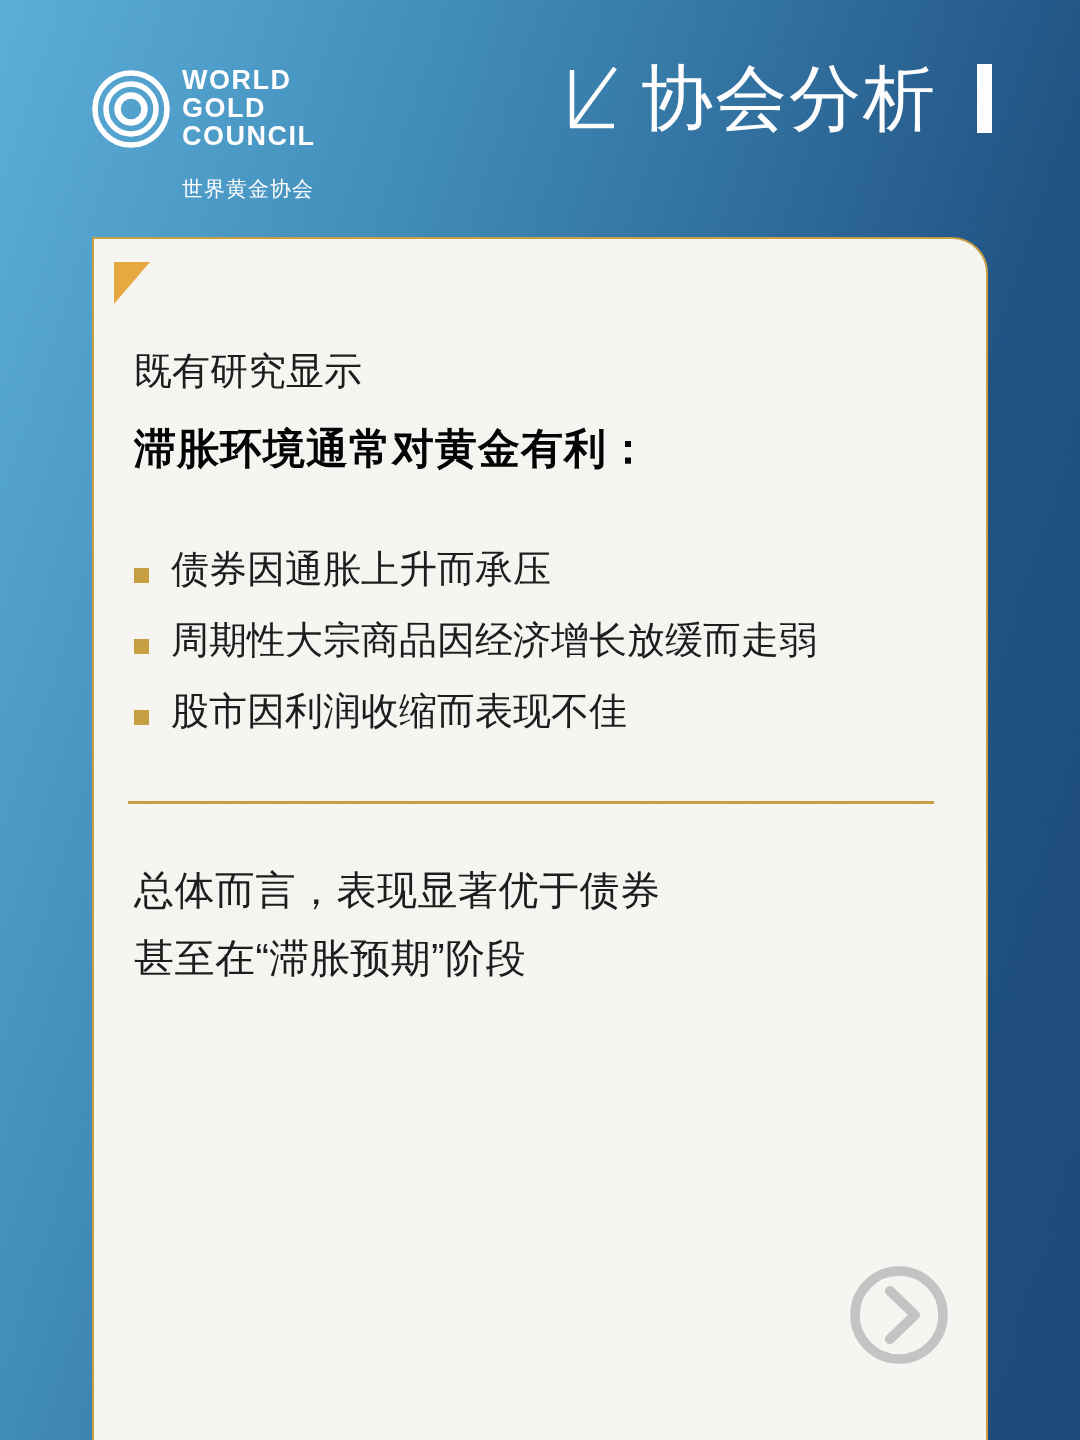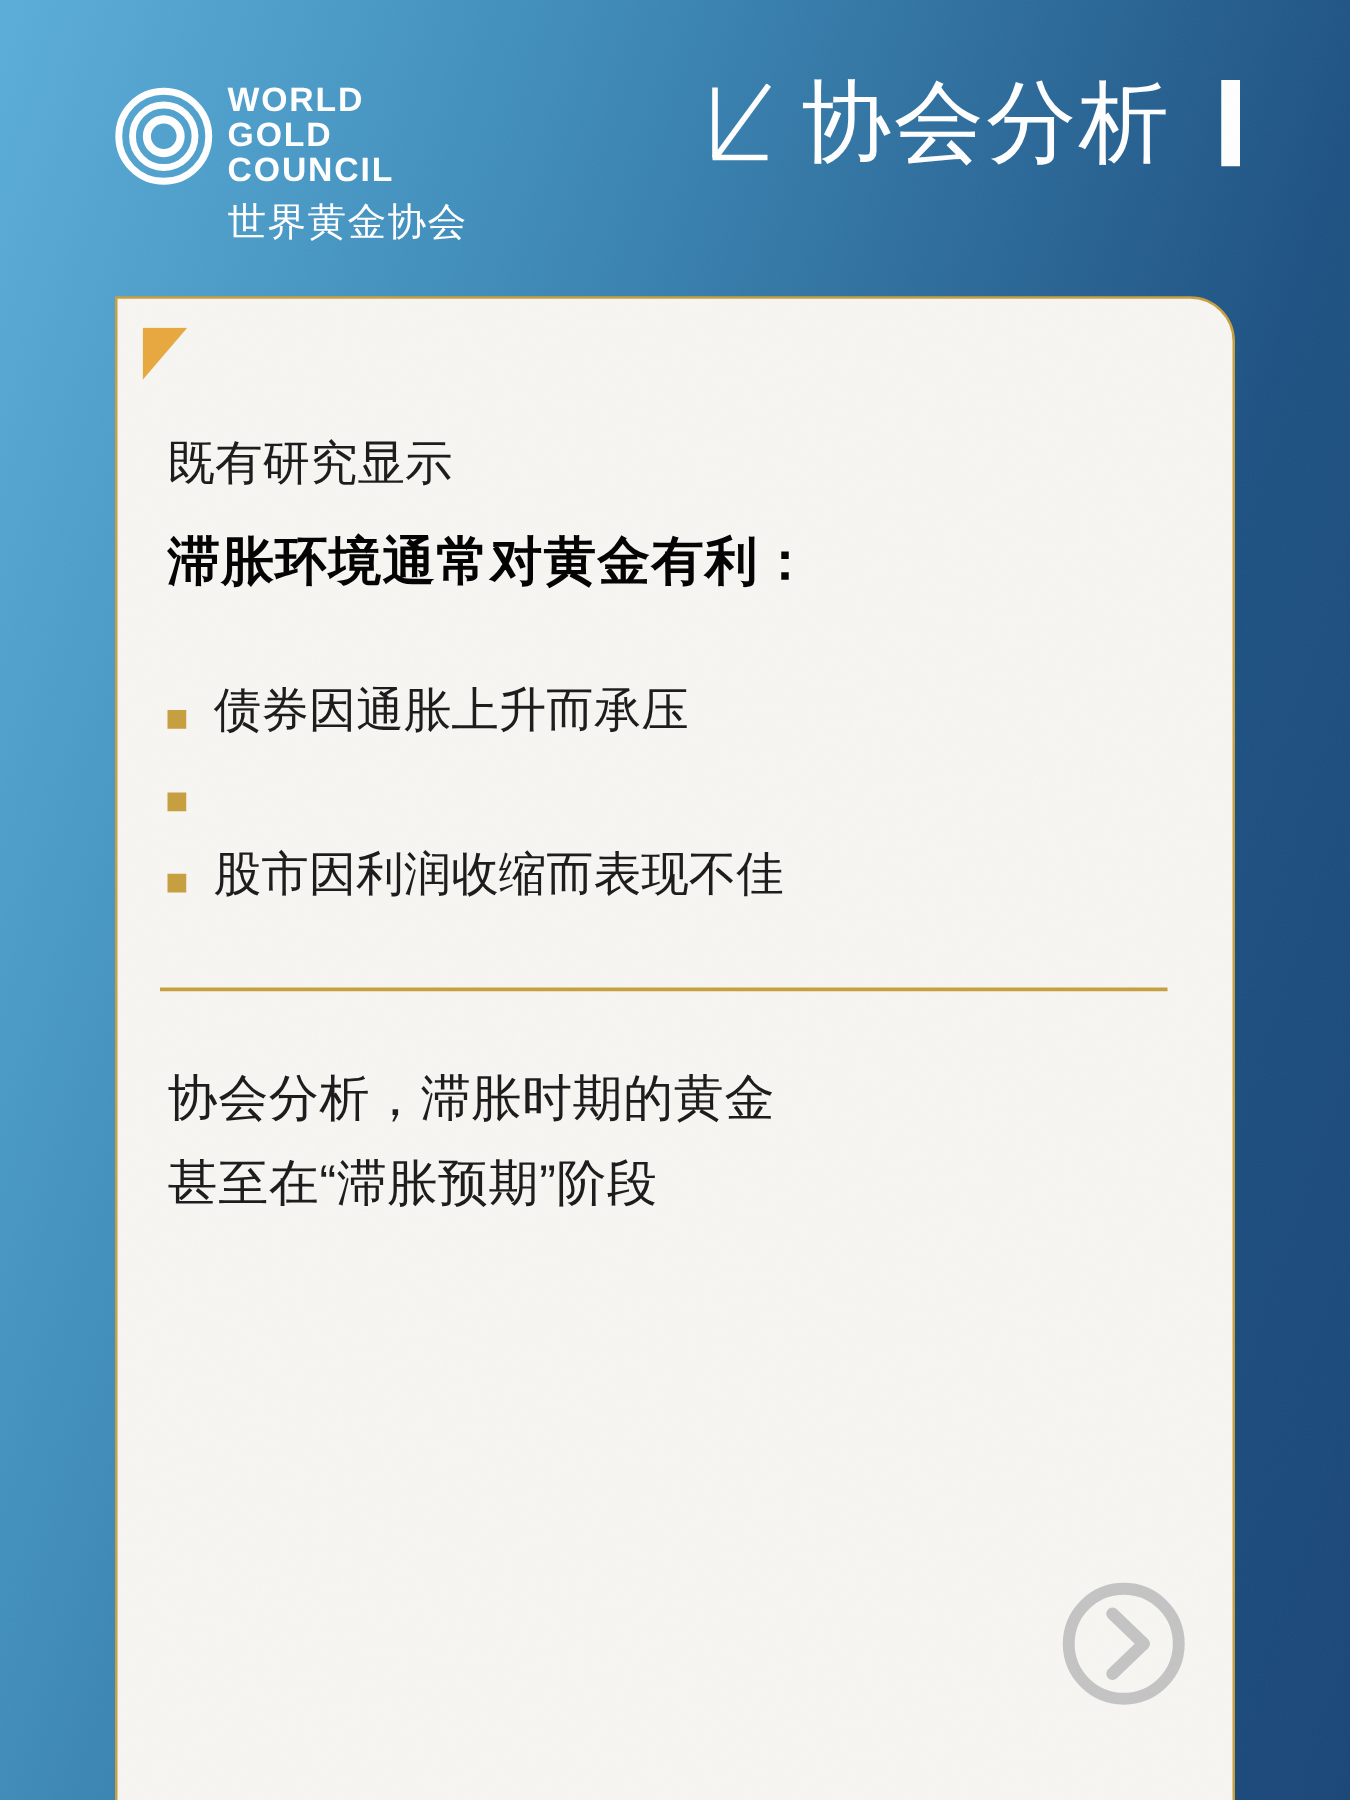--- a/index.html
+++ b/index.html
@@ -15,21 +15,21 @@
     background:linear-gradient(108deg,var(--blue_light) 0%,var(--blue_mid) 30%,var(--blue_dark) 72%,var(--blue_navy) 100%);
   }
   .noise{position:absolute; inset:0; z-index:40; pointer-events:none; opacity:.5;}
 
   
   .topbar{position:absolute; left:0; top:0; width:1080px; height:237px; z-index:2;}
   .brand{position:absolute; left:90px; top:66px; display:flex; align-items:flex-start;}
   .rings{width:82px; height:82px; margin-top:2px;}
   .brand-text{margin-left:10px;}
   .brand-en{color:var(--white); font-size:27px; font-weight:600; letter-spacing:1.5px; line-height:28px;}
-  .brand-cn{color:var(--white); font-size:31px; font-weight:400; letter-spacing:1px; margin-top:7px;}
+  .brand-cn{color:var(--white); font-size:21px; font-weight:400; letter-spacing:1px; margin-top:25px;}
   .section-title{position:absolute; right:88px; top:62px; display:flex; align-items:center;}
   .angle-icon{width:48px; height:62px; margin-right:24px;}
   .section-title-text{color:var(--white); font-size:72px; font-weight:300; letter-spacing:2px; line-height:1;}
   .accent-bar{display:inline-block; width:15px; height:69px; background:var(--white); margin-left:40px;}
 
   
   .card{
     position:absolute; left:92px; top:237px; width:896px; height:1396px; z-index:1;
     background:var(--card_bg);
     border:2px solid var(--gold);
@@ -95,31 +95,32 @@
   <p class="intro">既有研究显示</p>
   <h1 class="headline">滞胀环境通常对黄金有利：</h1>
 
   <ul class="bullets">
     <li>
       <span class="sq"></span>
       <span class="bullet-text">债券因通胀上升而承压</span>
     </li>
     <li>
       <span class="sq"></span>
+      <span class="bullet-text">周期性大宗商品因经济增长放缓而走弱</span>
     </li>
     <li>
       <span class="sq"></span>
       <span class="bullet-text">股市因利润收缩而表现不佳</span>
     </li>
   </ul>
 
   <hr class="divider">
 
   <div class="summary">
-    <p>协会分析，滞胀时期的黄金</p>
+    <p>总体而言，表现显著优于债券</p>
     <p>甚至在“滞胀预期”阶段</p>
   </div>
 
   <button class="next-btn" aria-label="next">
     <svg viewBox="0 0 100 100" width="100" height="100" aria-hidden="true">
       <circle cx="50" cy="50" r="44" fill="none" stroke="#C4C4C4" stroke-width="9.5"></circle>
       <polyline points="41,26 66,50 41,74" fill="none" stroke="#C4C4C4" stroke-width="10" stroke-linecap="round" stroke-linejoin="round"></polyline>
     </svg>
   </button>
 </main>

